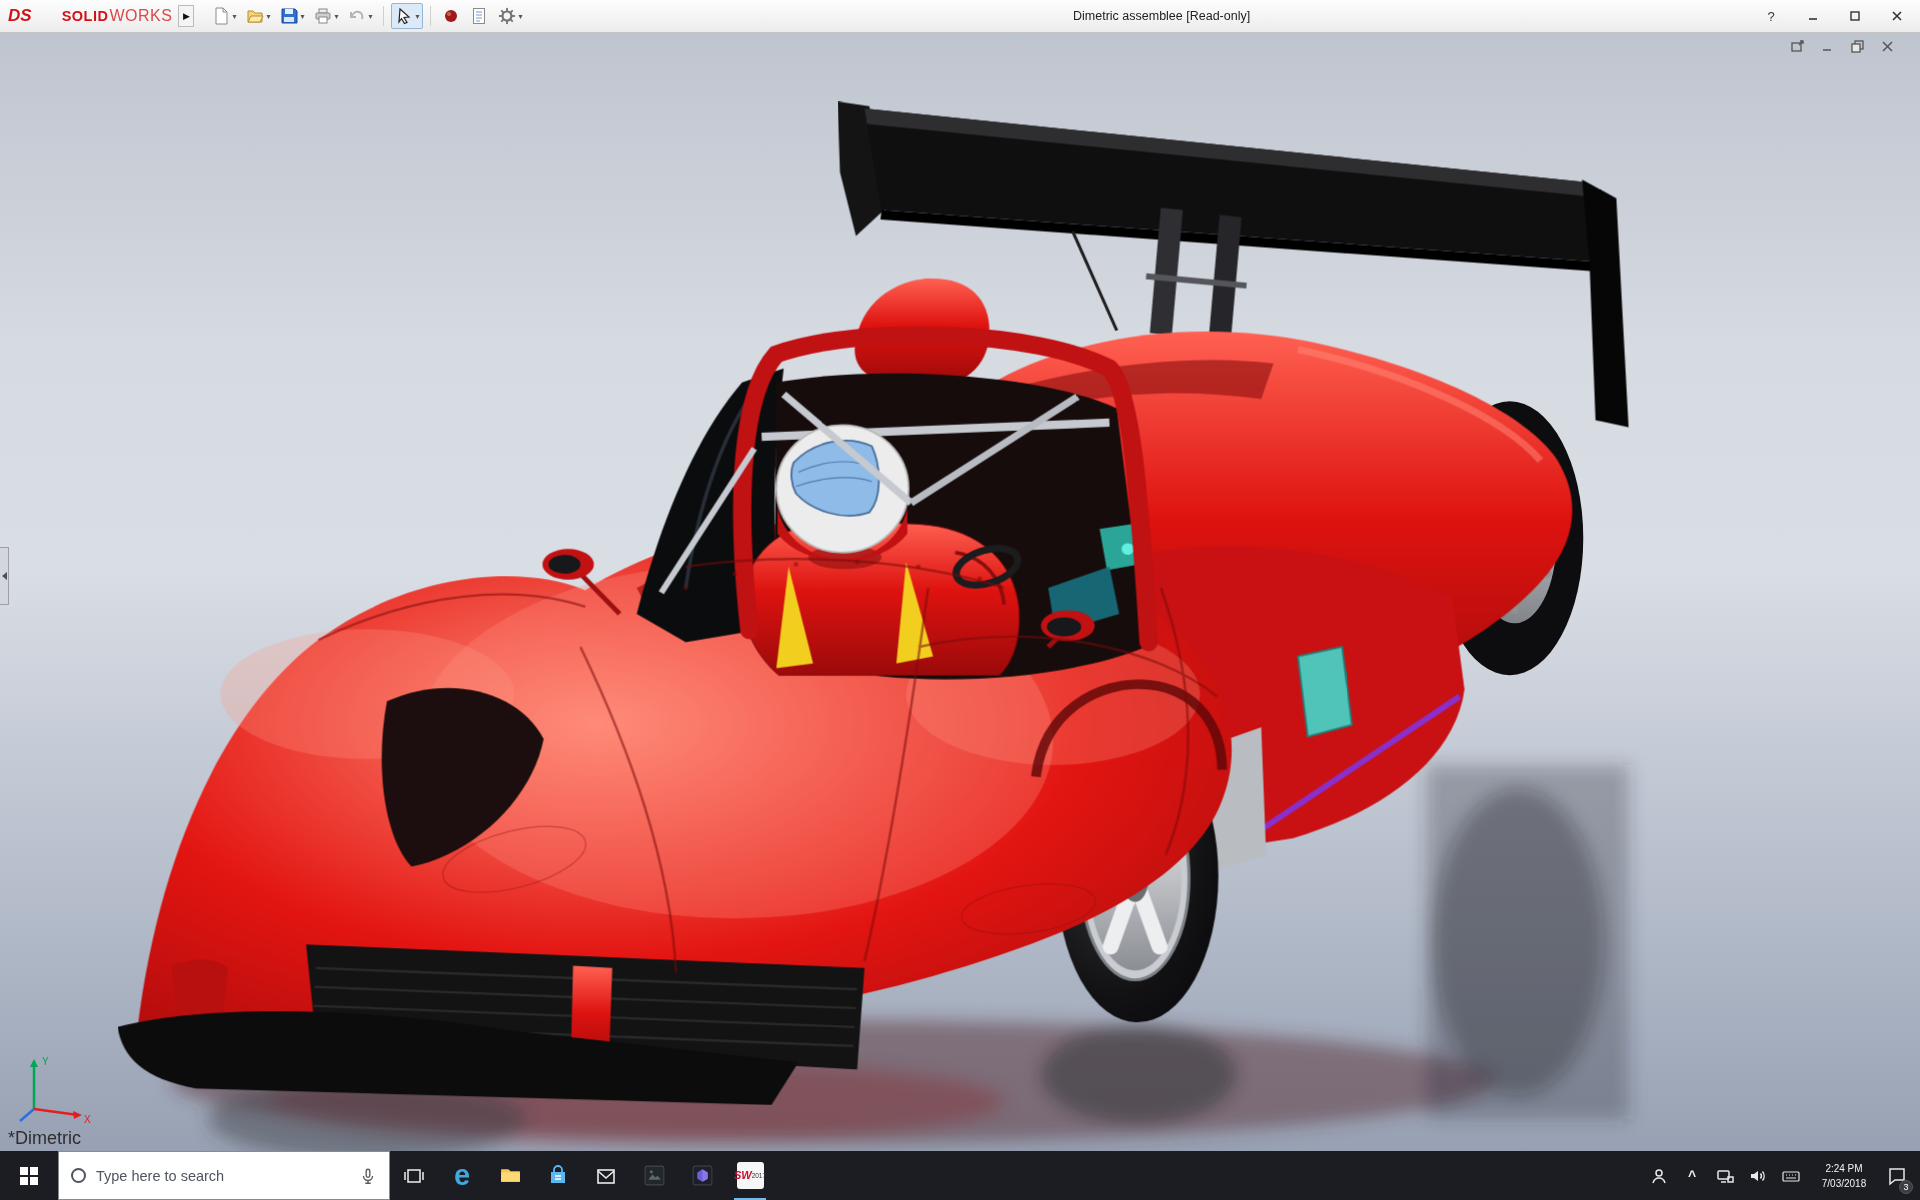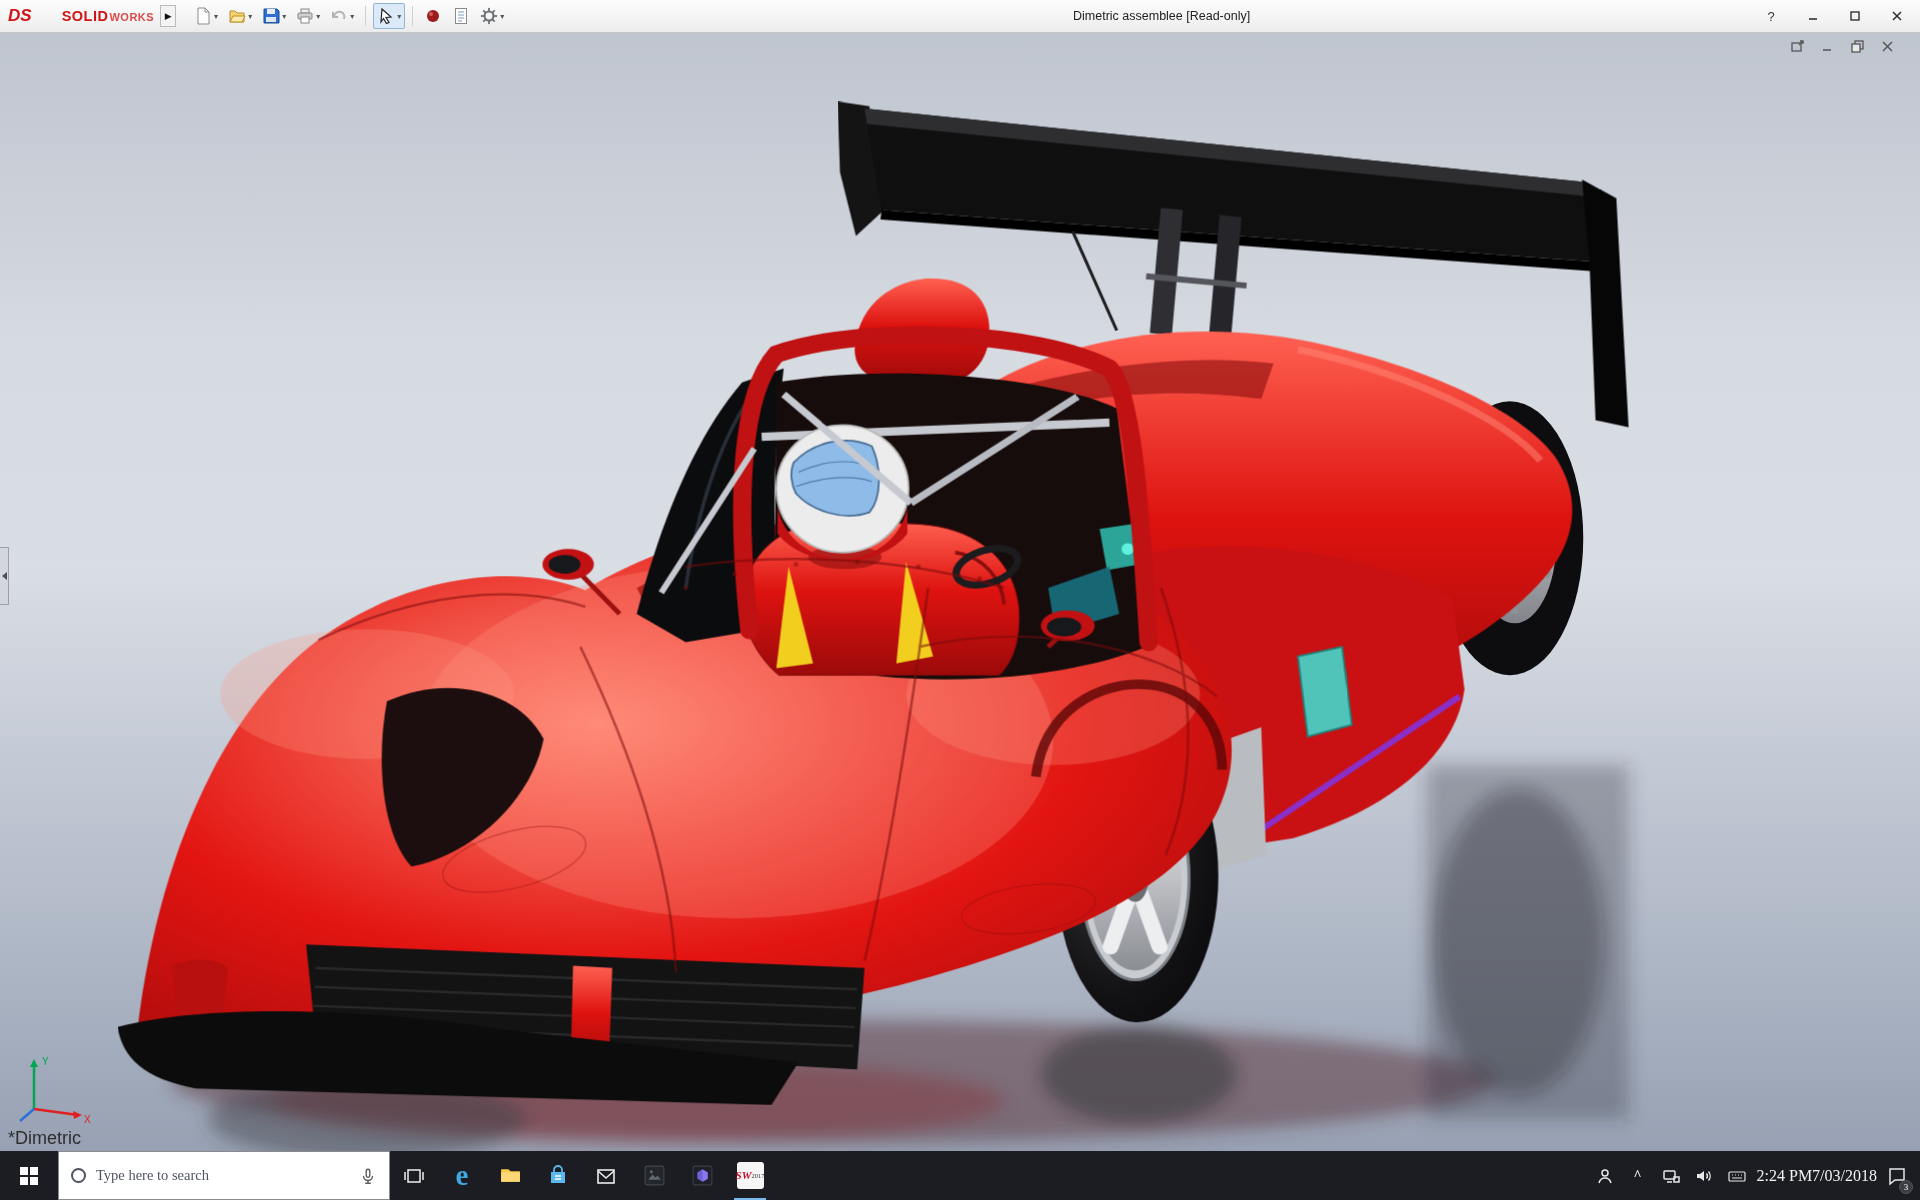--- a/index.html
+++ b/index.html
@@ -9,21 +9,21 @@
   
   .titlebar {
     position:absolute; top:0; left:0; width:1920px; height:33px;
     background:linear-gradient(#fdfdfd,#ececec);
     border-bottom:1px solid #c4c4c4;
     display:flex; align-items:center; padding:0 8px; z-index:30;
   }
   .logo { display:flex; align-items:baseline; gap:4px; margin-right:6px; white-space:nowrap; }
   .logo .ds { color:#d11317; font-weight:bold; font-style:italic; font-size:17px; }
   .logo .solid { color:#d11317; font-weight:bold; font-size:14.5px; letter-spacing:.5px;margin-left:26px; }
-  .logo .works { color:#d94a4a; font-weight:700; font-size:11px; letter-spacing:.5px; margin-left:-3px; }
+  .logo .works { color:#d94a4a; font-weight:400; font-size:16px; letter-spacing:.5px; margin-left:-3px; }
   .flyout { width:16px; height:22px; display:flex; align-items:center; justify-content:center;
     font-size:9px; color:#111; border:1px solid #bbb; background:#f4f4f4; margin-right:14px; cursor:pointer; }
   .toolbar { display:flex; align-items:center; gap:2px; }
   .tbtn { display:flex; align-items:center; height:26px; padding:0 3px; border:1px solid transparent; border-radius:2px; }
   .tbtn.active { background:#dce9f8; border-color:#94b4d8; }
   .tbtn .caret { font-size:8px; color:#555; margin-left:2px; }
   .tsep { width:1px; height:20px; background:#d0d0d0; margin:0 5px; }
   .apptitle { position:absolute; left:60.5%; transform:translateX(-50%); font-size:12.5px; color:#222; white-space:nowrap; }
   .winctl { margin-left:auto; display:flex; align-items:center; gap:24px; padding-right:6px; }
   .winctl .wbtn { display:flex; align-items:center; justify-content:center; width:18px; height:18px; color:#333; font-size:13px; cursor:pointer; }
@@ -39,39 +39,39 @@
   .docctl .dbtn { width:17px; height:17px; display:flex; align-items:center; justify-content:center; cursor:pointer; }
   .lefttab { position:absolute; left:0; top:46%; width:9px; height:58px; background:#d3d6dc;
     border:1px solid #9aa0aa; border-left:none; display:flex; align-items:center; justify-content:center; cursor:pointer; z-index:5;}
   .lefttab .tri { width:0; height:0; border-top:4px solid transparent; border-bottom:4px solid transparent; border-right:5px solid #4a4f57; }
   .viewlabel { position:absolute; left:8px; bottom:2px; font-size:18px; color:#2e2e30; z-index:5; }
   .triad { position:absolute; left:12px; bottom:26px; z-index:5; }
 
   
   .taskbar {
     position:absolute; bottom:0; left:0; width:1920px; height:49px; background:#1b1d22;
-    display:flex; align-items:stretch; z-index:40;font-family:Liberation Serif, serif;
+    display:flex; align-items:stretch; z-index:40;
   }
   .startbtn { width:58px; display:flex; align-items:center; justify-content:center; cursor:pointer; }
   .winlogo { display:grid; grid-template-columns:8px 8px; grid-template-rows:8px 8px; gap:2px; }
   .winlogo span { background:#fdfdfd; }
   .searchbox { width:332px; background:#fff; border:1px solid #8a8a8a; display:flex; align-items:center; padding:0 12px; gap:10px; }
   .searchbox .ring { width:15px; height:15px; border:2px solid #4f5560; border-radius:50%; flex:none; }
   .searchbox input { flex:1; border:none; outline:none; font-size:14.5px; color:#333; background:transparent; font-family:inherit; }
   .searchbox input::placeholder { color:#4f5560; opacity:1; }
   .appbtn { width:48px; display:flex; align-items:center; justify-content:center; position:relative; cursor:pointer; }
   .appbtn .runline { position:absolute; bottom:0; left:8px; right:8px; height:2.5px; background:#76b9ed; }
   .edge-e { font-size:29px; font-weight:bold; color:#3fa9e0; line-height:1; }
   .swtile { width:27px; height:27px; background:#f6f6f6; border-radius:3px; display:flex; align-items:center; justify-content:center; }
   .swtile .sw { color:#c8102e; font-weight:bold; font-style:italic; font-size:11px; line-height:11px; }
   .swtile .yr { font-size:6.5px; color:#333; line-height:7px; }
   .tray { margin-left:auto; display:flex; align-items:center; gap:7px; padding-right:10px; }
   .trayicon { width:26px; height:49px; display:flex; align-items:center; justify-content:center; cursor:pointer; position:relative; }
   .chev { color:#ececec; font-weight:bold; font-size:14px; }
-  .clock { display:flex; flex-direction:row; align-items:center; justify-content:center; color:#f2f2f2; font-size:16px; line-height:15px; min-width:66px; cursor:pointer; text-align:center; }
+  .clock { display:flex; flex-direction:column; align-items:center; justify-content:center; color:#f2f2f2; font-size:10px; line-height:15px; min-width:66px; cursor:pointer; text-align:center; }
   .badge { position:absolute; right:-3px; bottom:6px; width:14px; height:14px; border-radius:50%; background:#3a3f46;
     color:#fff; font-size:9px; display:flex; align-items:center; justify-content:center; border:1px solid #555; }
 </style>
 </head>
 <body>
 
 <div class="screen">
 
   <header class="titlebar">
     <div class="logo">

